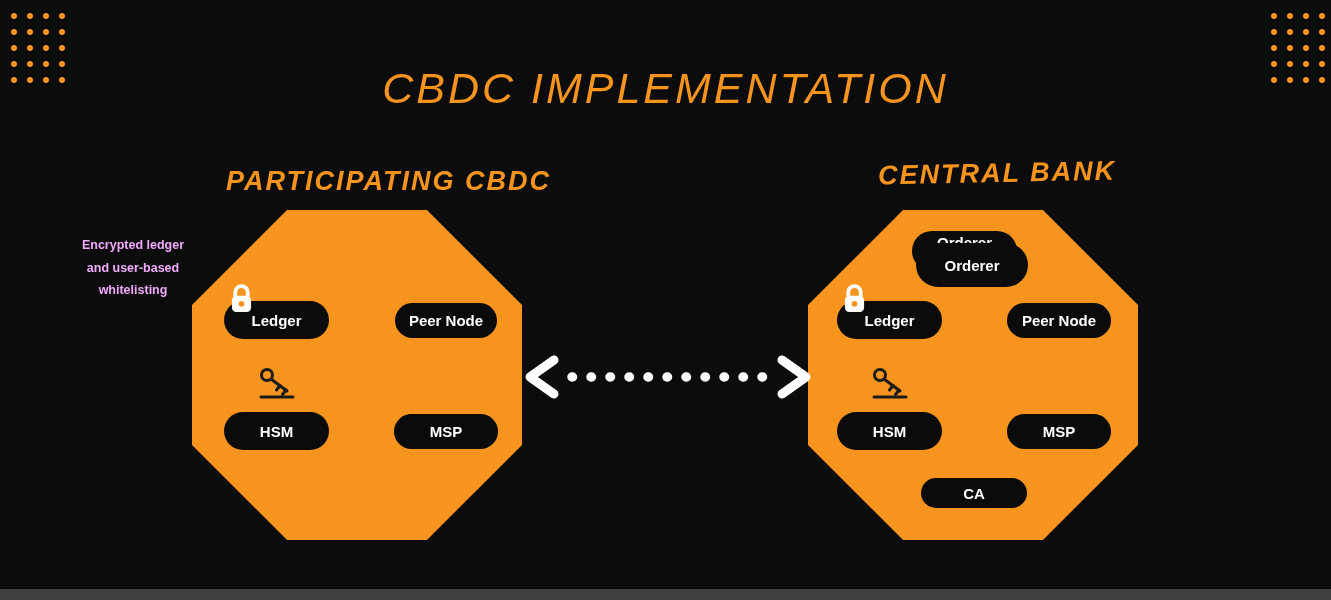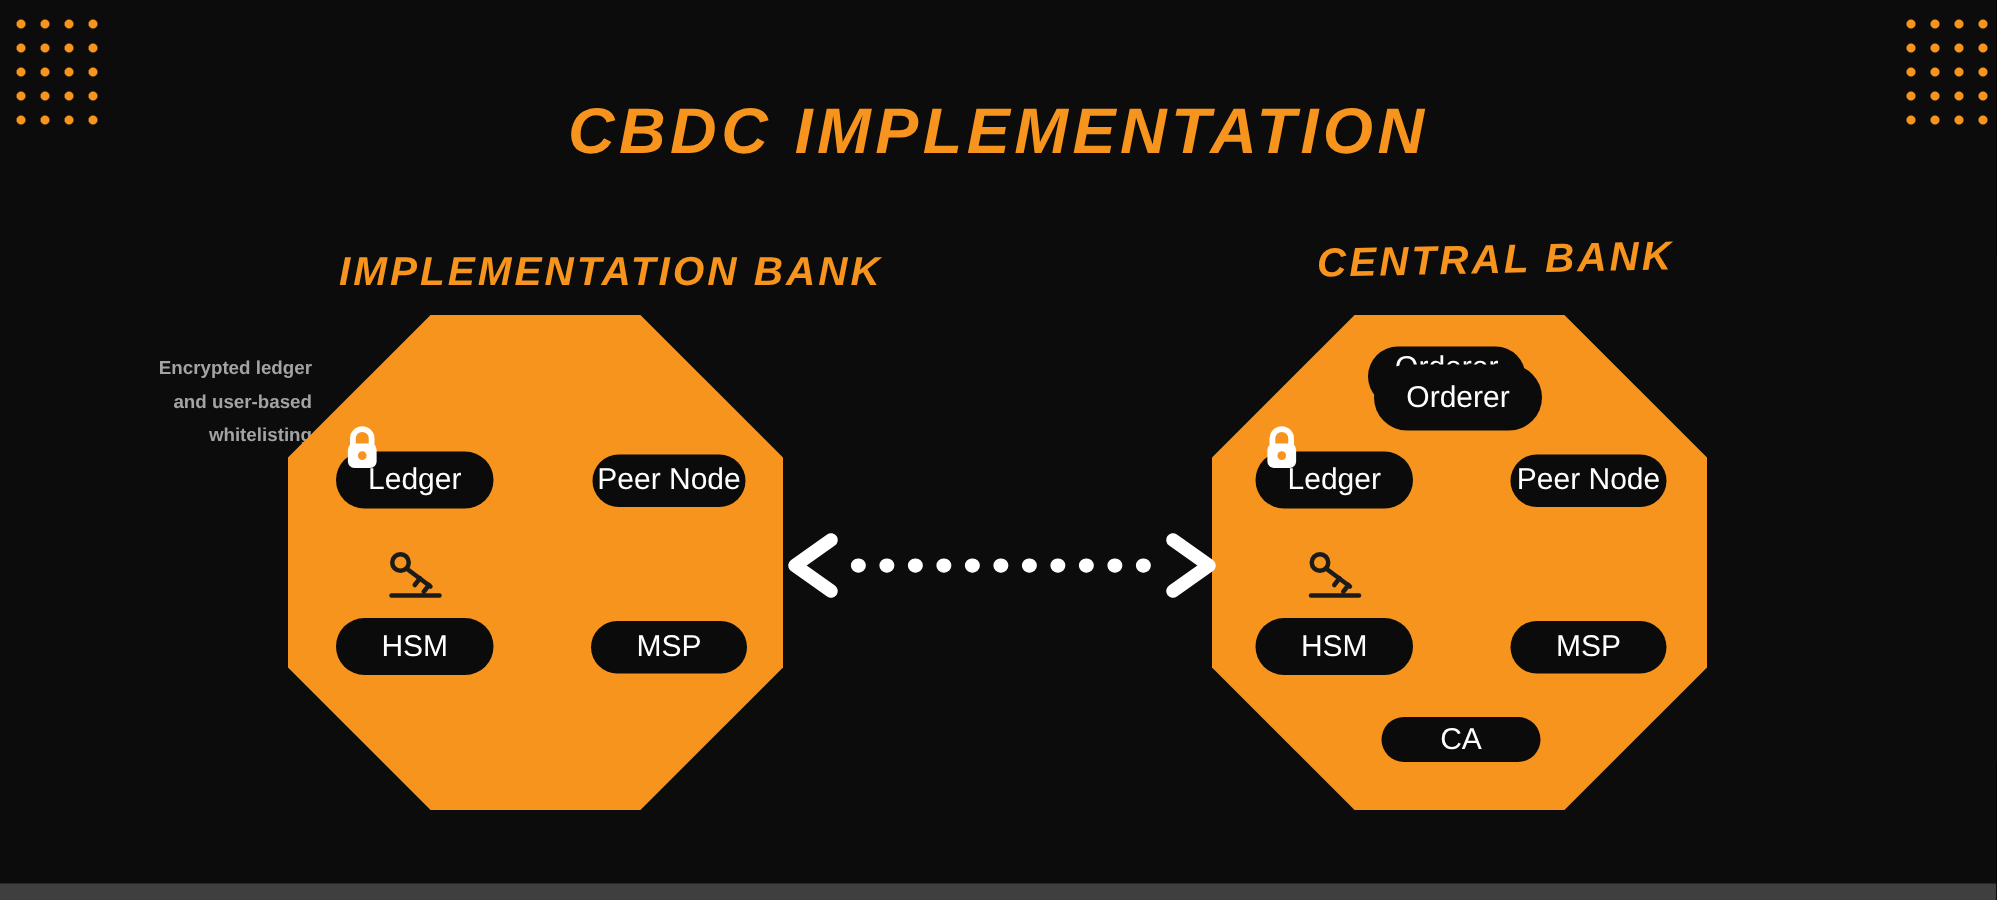--- a/index.html
+++ b/index.html
@@ -23,21 +23,21 @@
   .dots-left  { left: 6px;    top: 8px; }
   .dots-right { left: 1266px; top: 8px; }
 
   .title {
     position: absolute;
     top: 64px;
     left: 0;
     width: 100%;
     text-align: center;
     font-size: 43px;
-    font-weight: bold;
+    font-weight: normal;
     font-style: italic;
     letter-spacing: 3px;
     color: #F7941E;
   }
   .group-heading {
     position: absolute;
     font-size: 27px;
     font-weight: bold;
     font-style: italic;
     letter-spacing: 2px;
@@ -45,44 +45,44 @@
     white-space: nowrap;
   }
   .heading-participating { left: 226px; top: 166px; }
   .heading-central { left: 878px; top: 158px; transform: rotate(-1.2deg); }
 
   .side-note {
     position: absolute;
     left: 58px;
     top: 234px;
     width: 150px;
-    text-align: right;
-    color: #a3a3a3;
+    text-align: center;
+    color: #f0abfc;
     font-size: 12.5px;
     font-weight: bold;
     line-height: 22.5px;
   }
 
   .octagon {
     position: absolute;
     width: 330px;
     height: 330px;
     top: 210px;
     background: #F7941E;
     clip-path: polygon(28.8% 0%, 71.2% 0%, 100% 28.8%, 100% 71.2%, 71.2% 100%, 28.8% 100%, 0% 71.2%, 0% 28.8%);
   }
   .octagon-left  { left: 192px; }
   .octagon-right { left: 808px; }
 
   .pill {
     position: absolute;
     background: #0b0b0b;
     color: #ffffff;
-    font-weight: normal;
-    font-size: 20px;
+    font-weight: bold;
+    font-size: 15px;
     border-radius: 22px;
     display: flex;
     align-items: center;
     justify-content: center;
     white-space: nowrap;
     z-index: 2;
   }
   .pill-orderer-back { align-items: flex-start; padding-top: 3px; z-index: 1; }
 
   .icon {
@@ -110,21 +110,21 @@
 </head>
 <body>
 
 <div class="canvas">
 
   <div class="dots-decor dots-left"></div>
   <div class="dots-decor dots-right"></div>
 
   <div class="title">CBDC IMPLEMENTATION</div>
 
-  <div class="group-heading heading-participating">IMPLEMENTATION BANK</div>
+  <div class="group-heading heading-participating">PARTICIPATING CBDC</div>
   <div class="group-heading heading-central">CENTRAL BANK</div>
 
   <div class="side-note">
     <div>Encrypted ledger</div>
     <div>and user-based</div>
     <div>whitelisting</div>
   </div>
 
   <div class="octagon octagon-left"></div>
   <div class="octagon octagon-right"></div>

